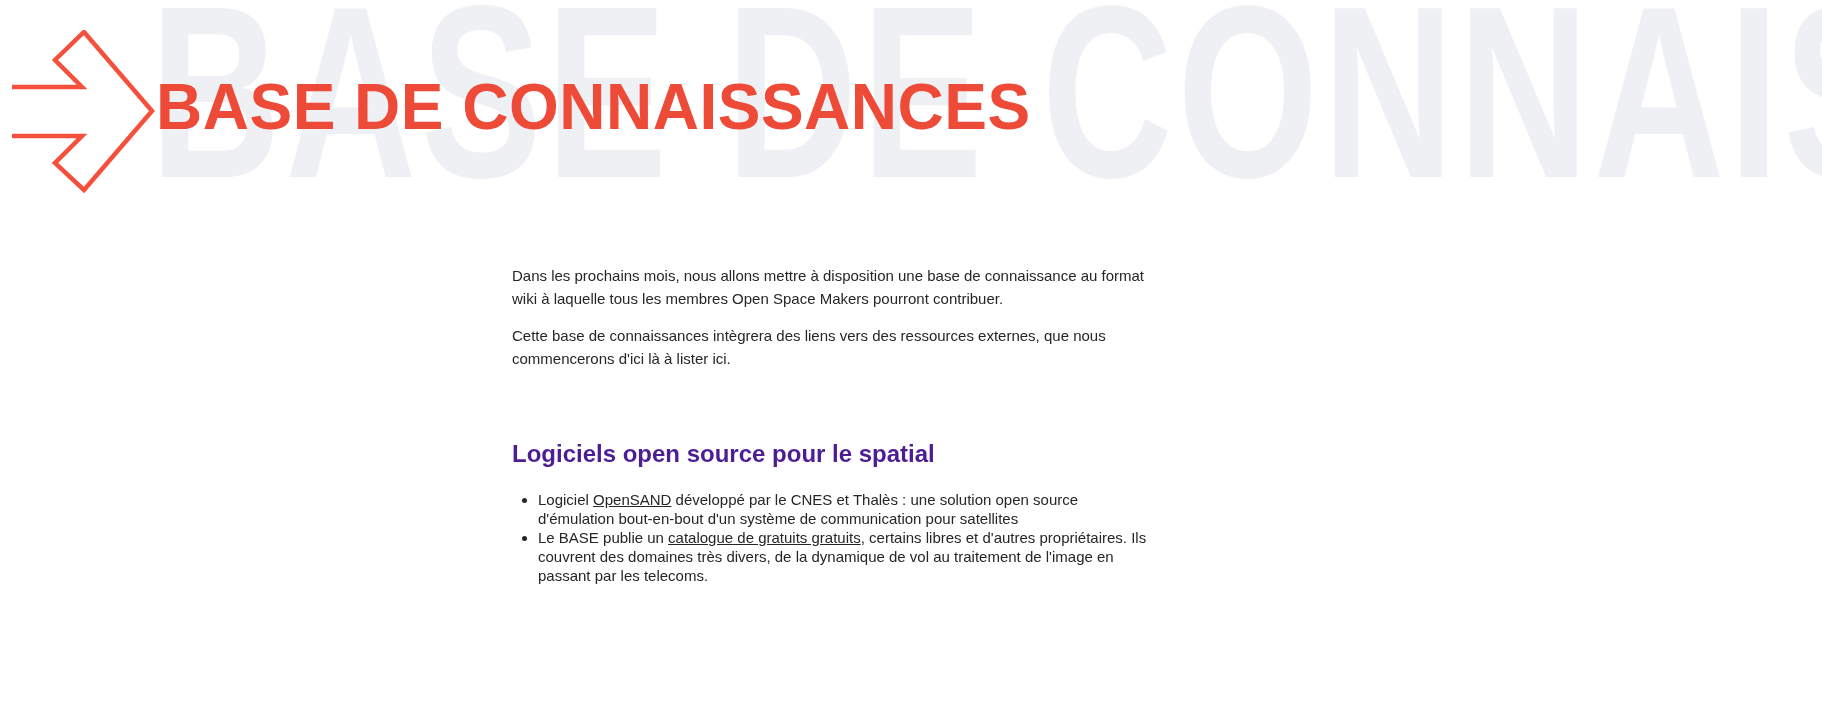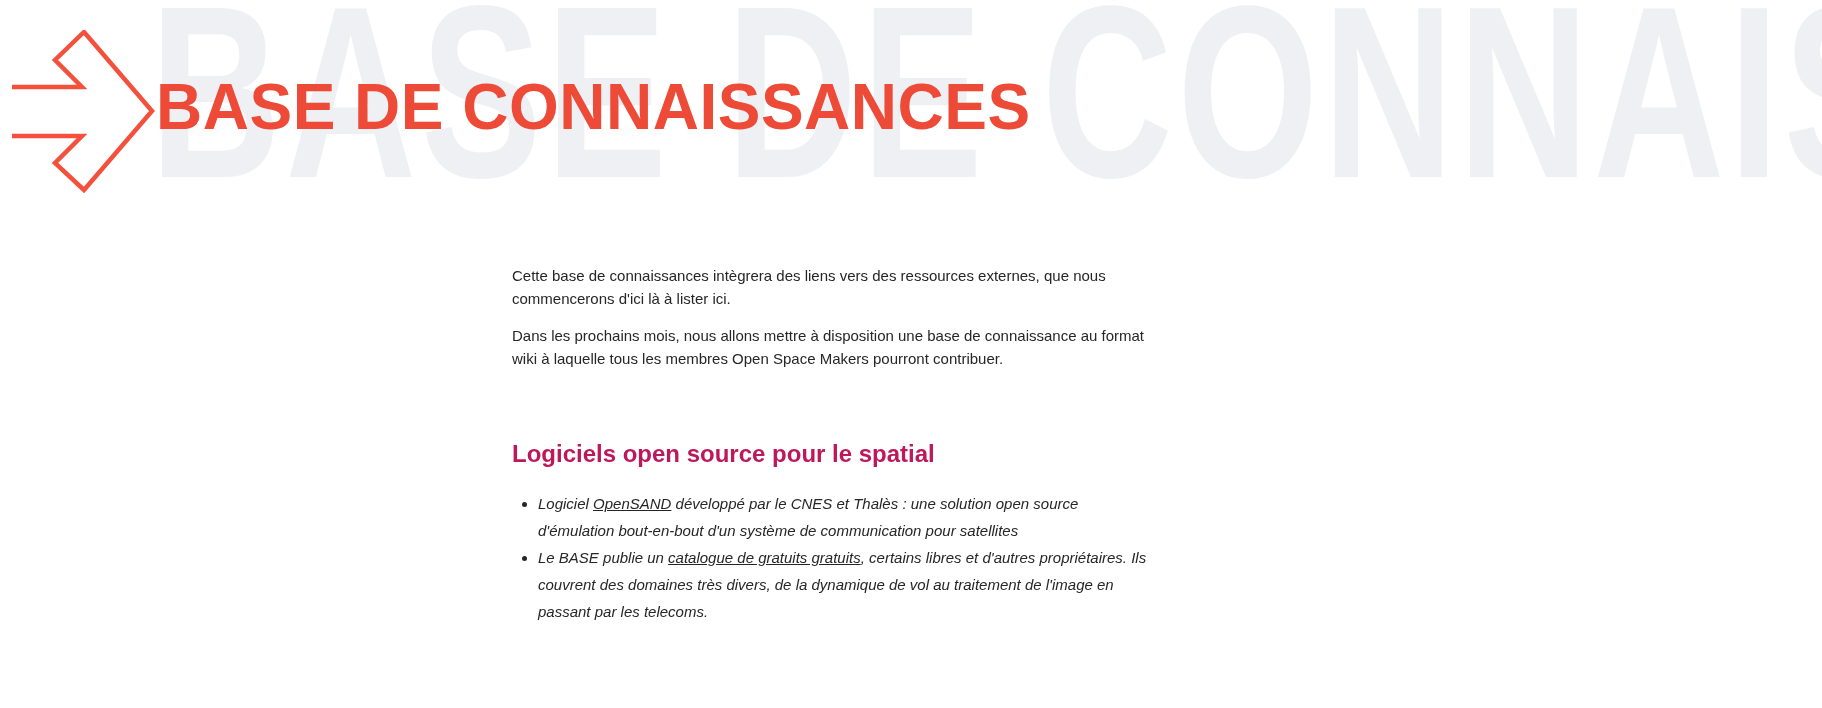--- a/index.html
+++ b/index.html
@@ -24,44 +24,44 @@
     font-size:64px; font-weight:800; letter-spacing:0.5px;
     color:#ee4a38; white-space:nowrap; text-transform:uppercase;
   }
   
   .content {
     position:relative; margin-left:512px; width:640px;
     padding-top:68px; color:#262626; font-size:15px; line-height:23px;
   }
   .content p { margin:0 0 14px 0; }
   .section-heading {
-    color:#be185d; font-size:24px; line-height:28px; font-weight:800;
+    color:#4c1d95; font-size:24px; line-height:28px; font-weight:800;
     margin-top:70px; margin-bottom:22px;
   }
   .content ul { list-style:disc; margin:0; padding-left:26px; }
-  .content li { line-height:27px;font-style:italic; }
+  .content li { line-height:19px; }
   .content a { color:#262626; text-decoration:underline; }
 </style>
 </head>
 <body>
 
 <div class="page">
 
   <header class="hero">
     <div class="watermark">BASE DE CONNAISSANCES</div>
     <svg class="arrow" width="146" height="164" viewBox="0 0 146 164" fill="none">
       <polyline points="2,57 72,57 45,30 74,2 142,81 74,160 45,133 72,106 2,106" stroke="#f4503c" stroke-width="4.5" fill="none" stroke-linejoin="miter" stroke-linecap="butt"></polyline>
     </svg>
     <h1>BASE DE CONNAISSANCES</h1>
   </header>
 
   <main class="content">
 
+    <p>Dans les prochains mois, nous allons mettre à disposition une base de connaissance au format wiki à laquelle tous les membres Open Space Makers pourront contribuer.</p>
     <p>Cette base de connaissances intègrera des liens vers des ressources externes, que nous commencerons d'ici là à lister ici.</p>
-    <p>Dans les prochains mois, nous allons mettre à disposition une base de connaissance au format wiki à laquelle tous les membres Open Space Makers pourront contribuer.</p>
 
     <h2 class="section-heading">Logiciels open source pour le spatial</h2>
 
     <ul>
       <li><span>Logiciel </span><a href="#">OpenSAND</a><span> développé par le CNES et Thalès : une solution open source d'émulation bout-en-bout d'un système de communication pour satellites</span></li>
       <li><span>Le BASE publie un </span><a href="#">catalogue de gratuits gratuits</a><span>, certains libres et d'autres propriétaires. Ils couvrent des domaines très divers, de la dynamique de vol au traitement de l'image en passant par les telecoms.</span></li>
     </ul>
 
 
   </main>

